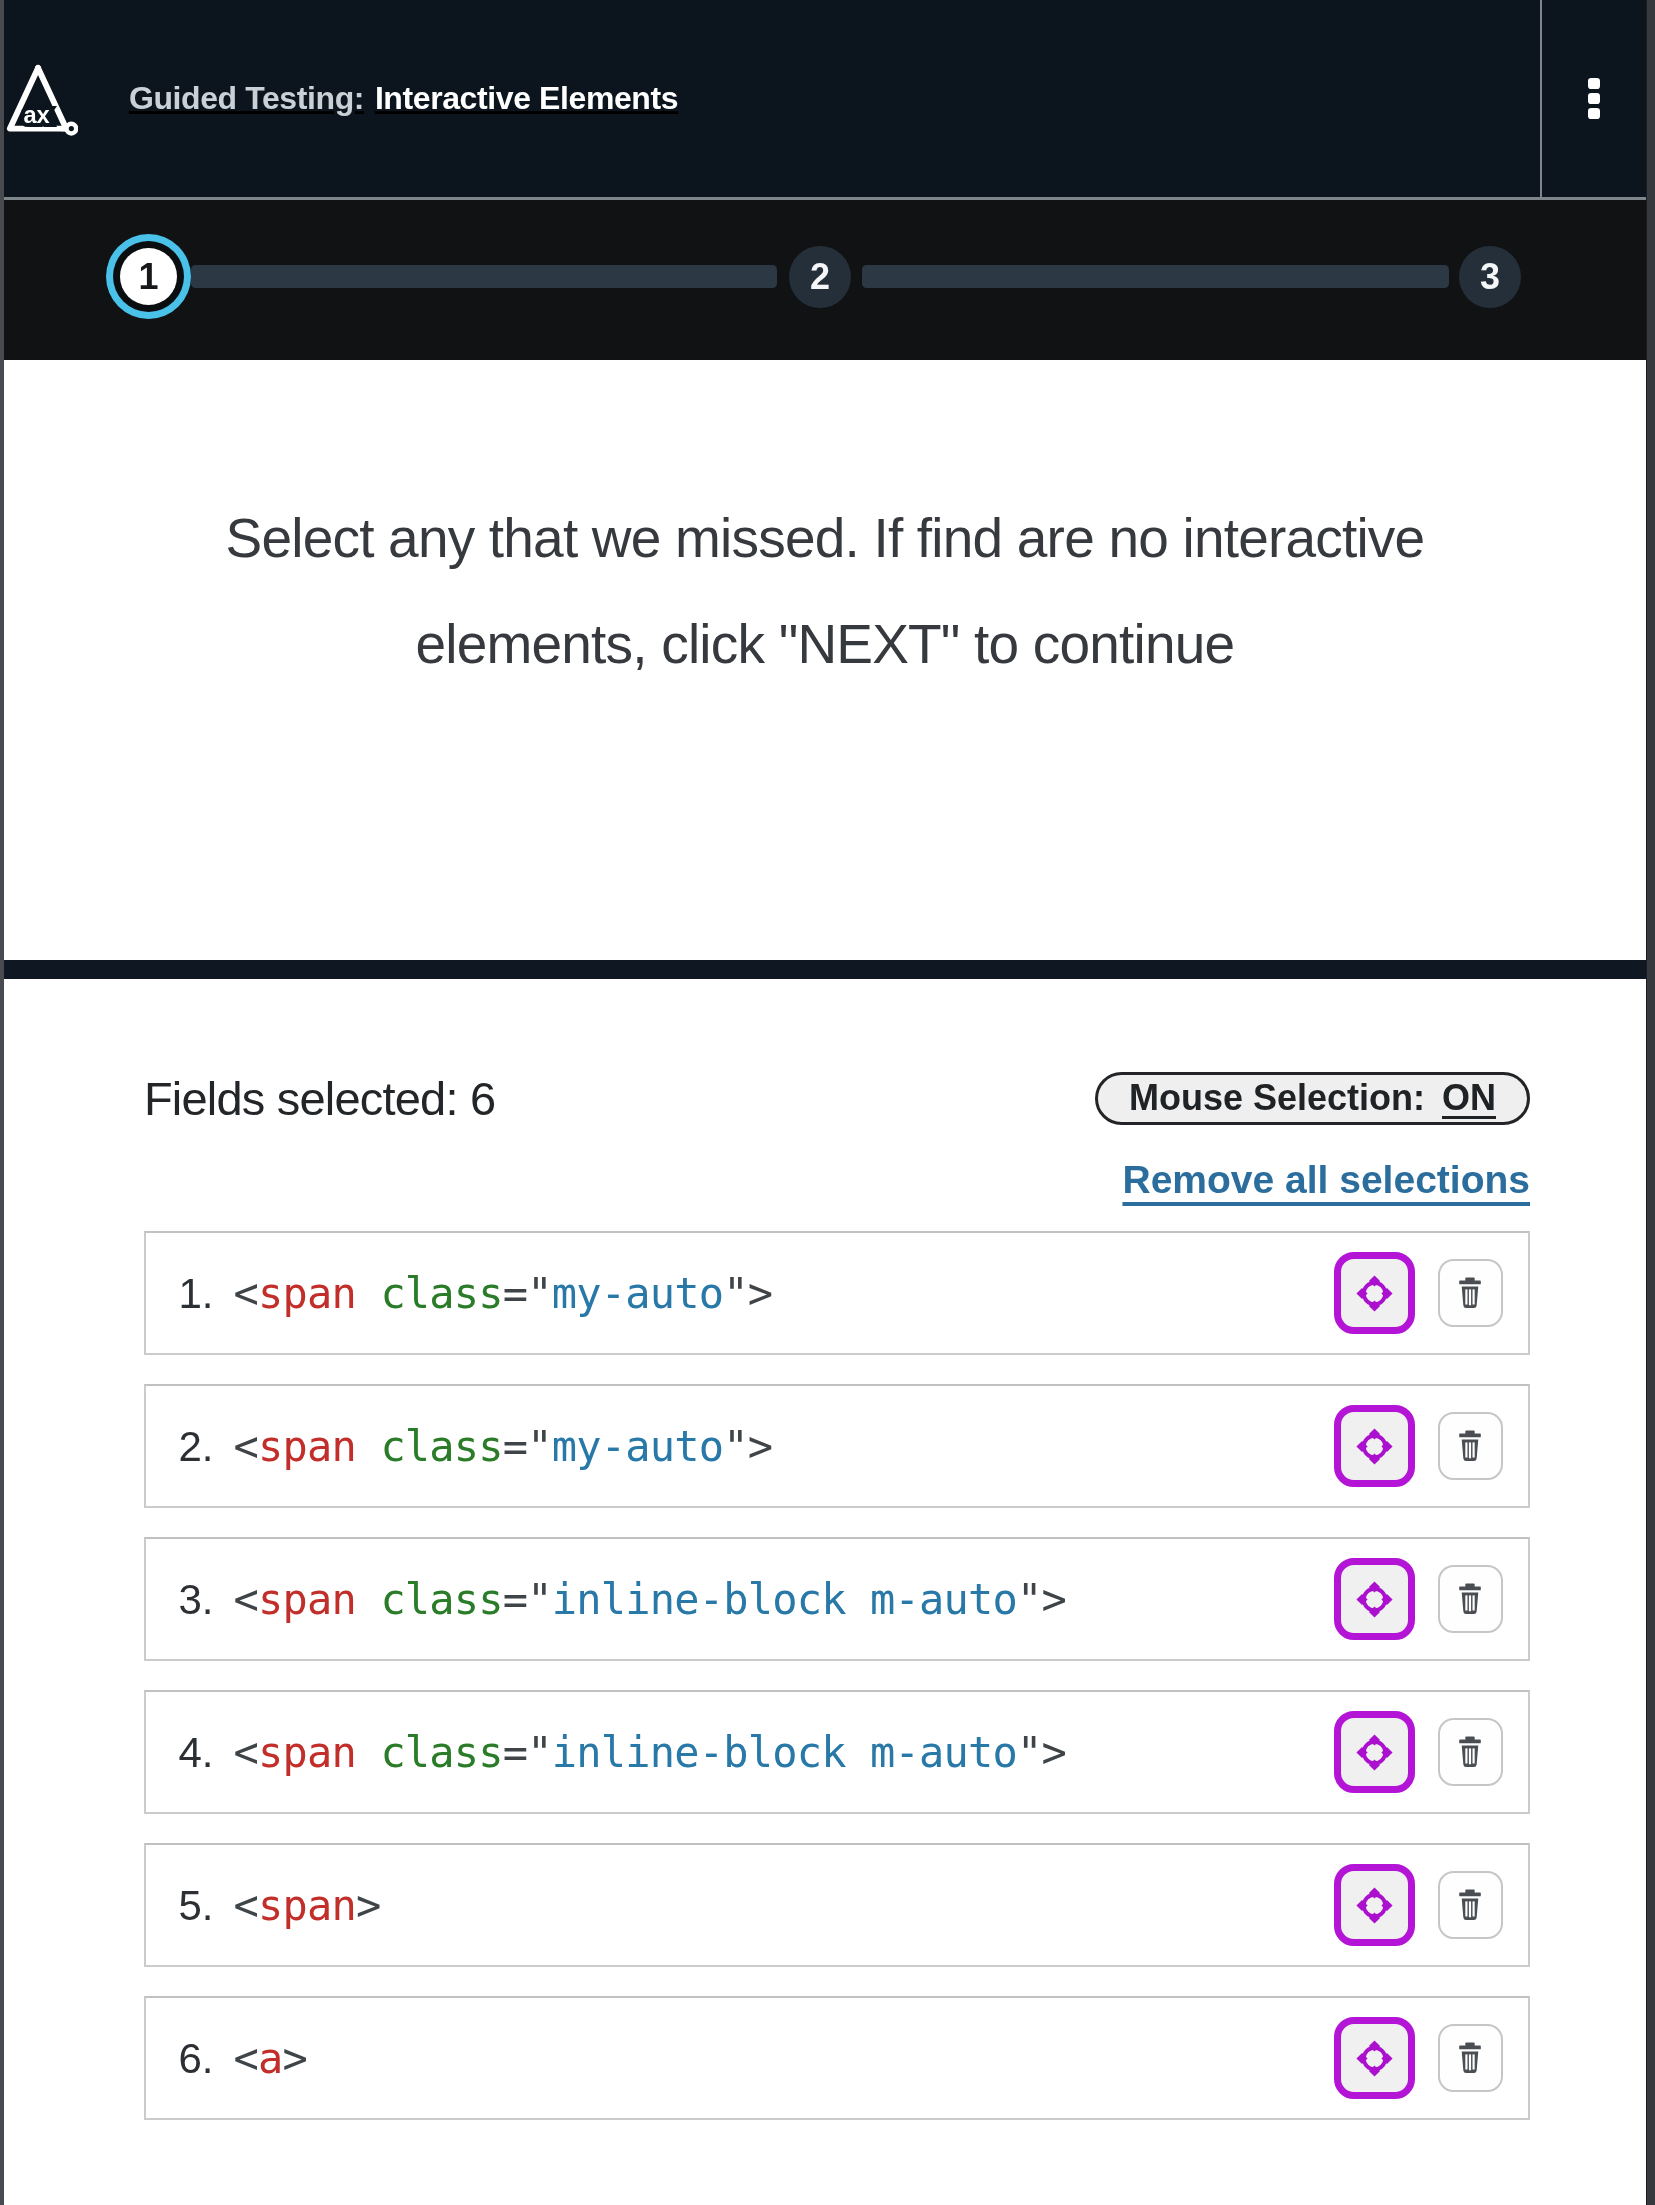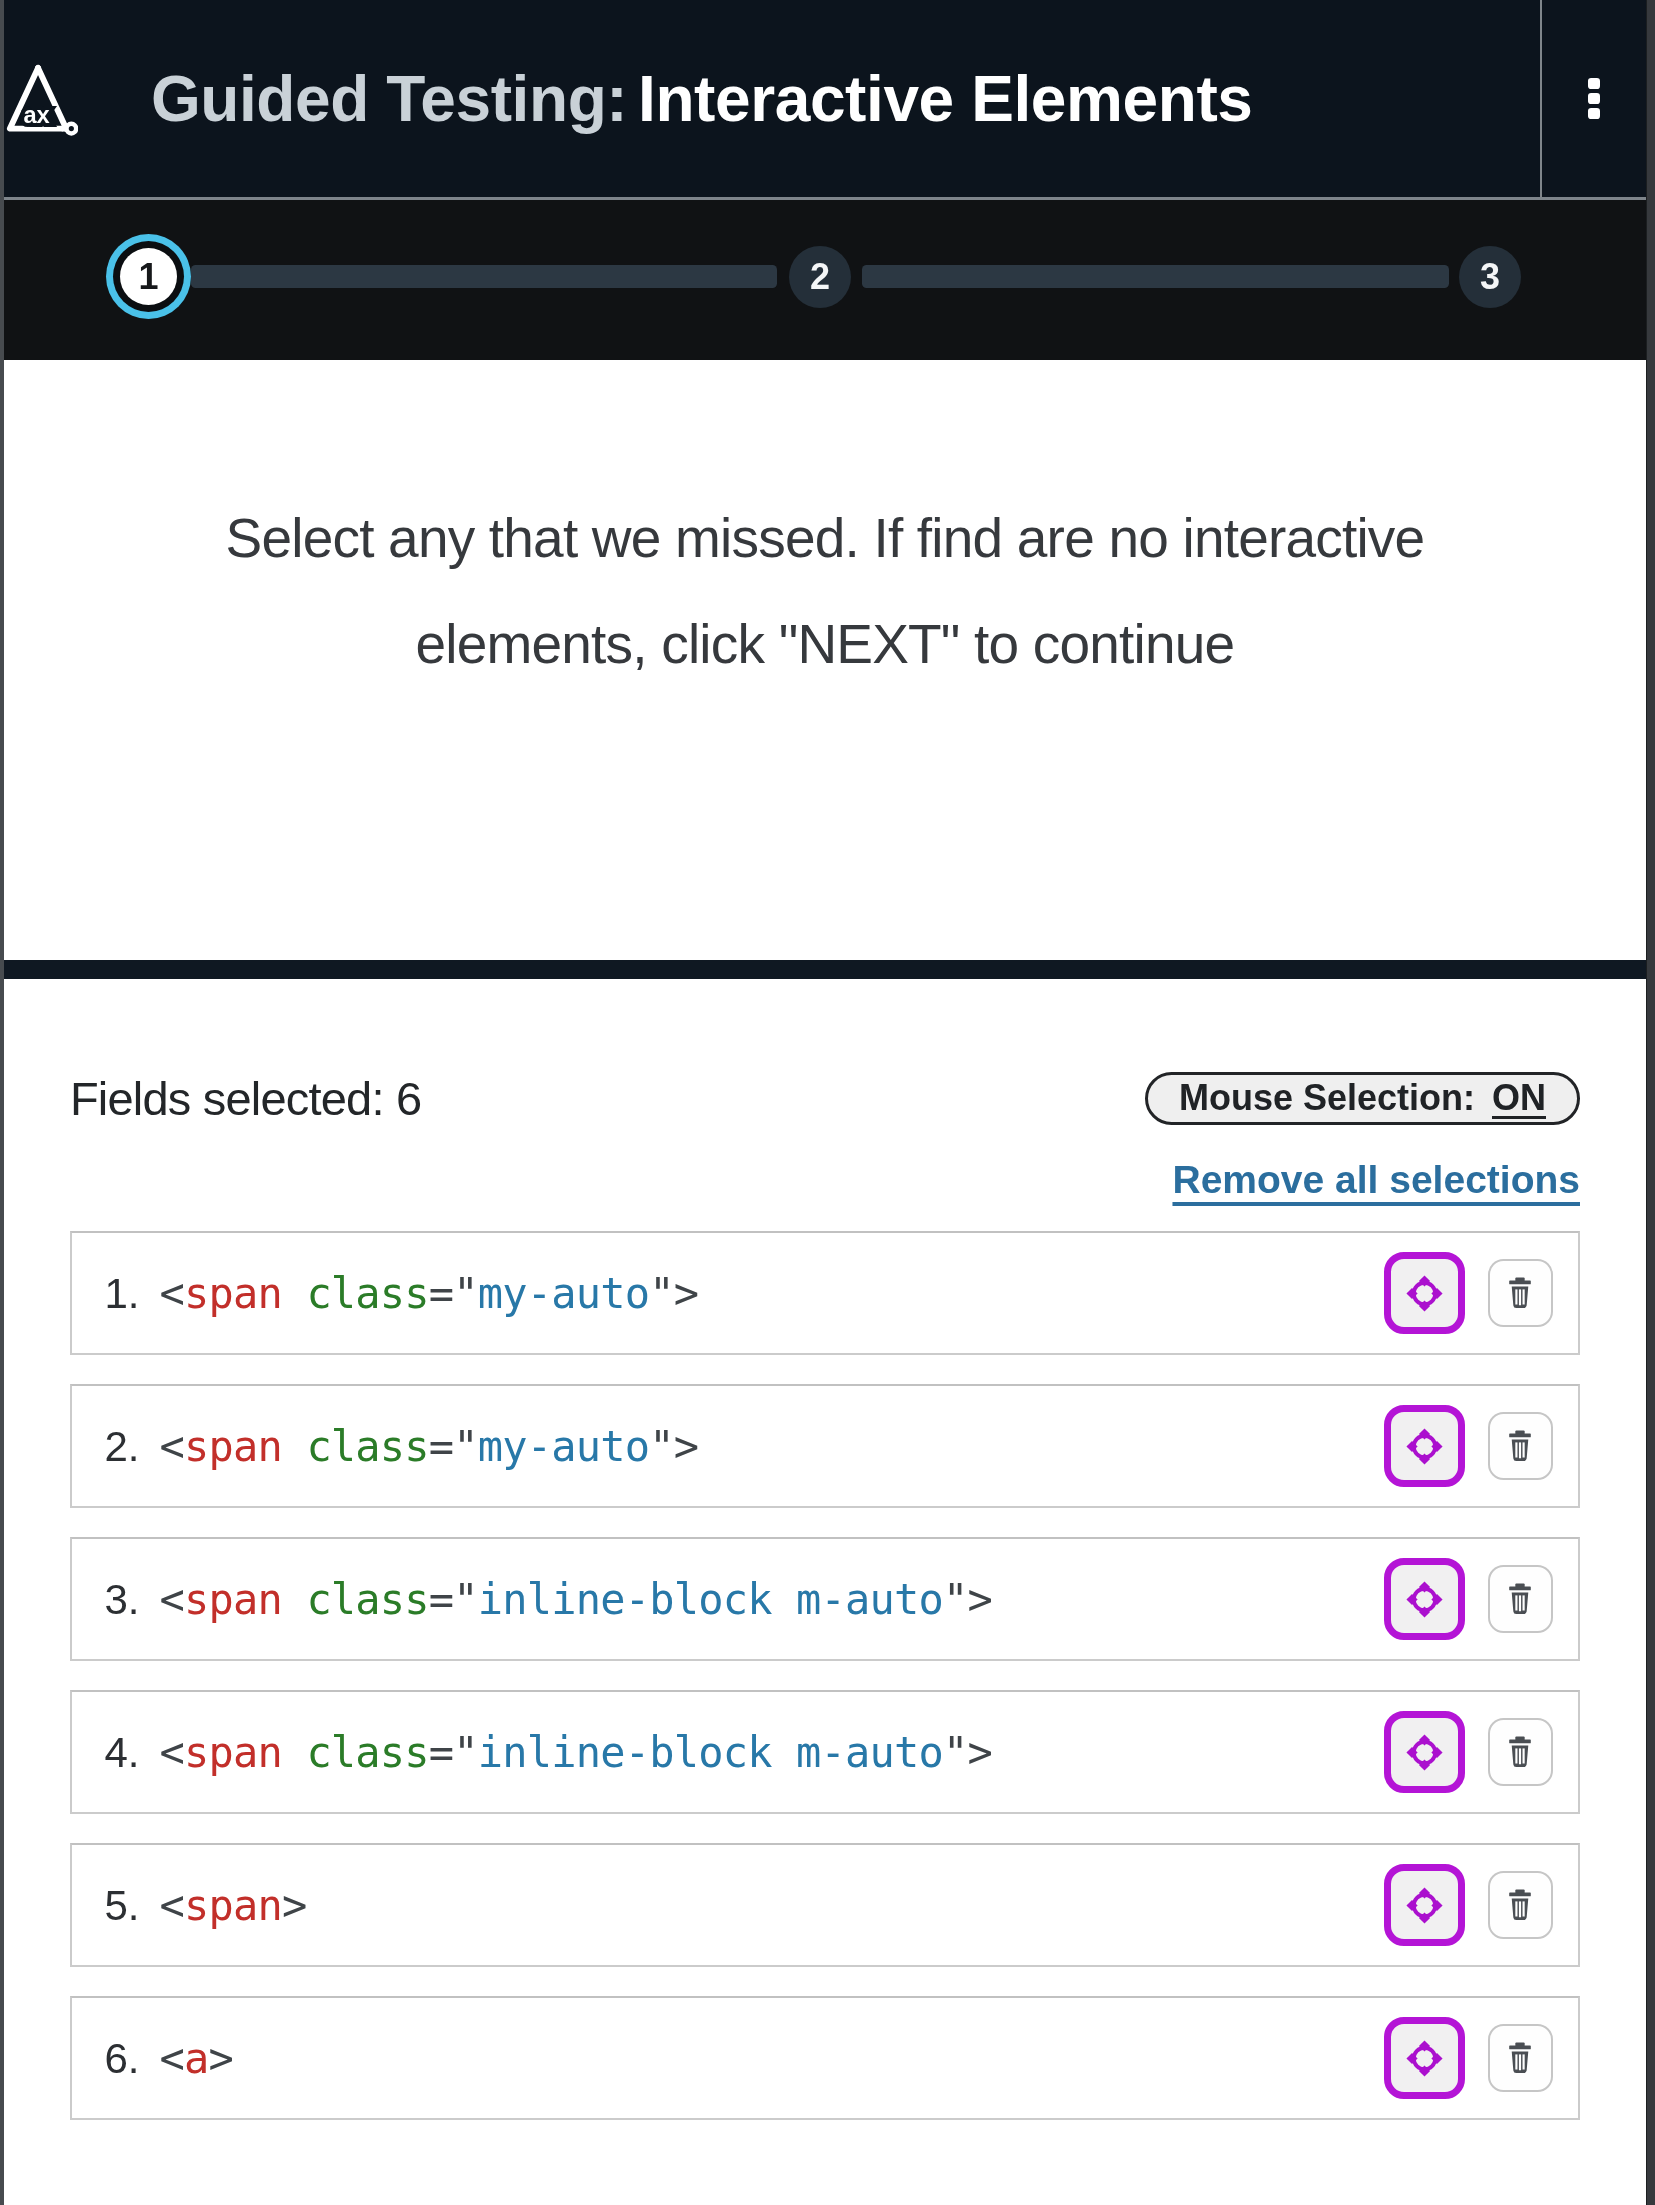--- a/index.html
+++ b/index.html
@@ -6,21 +6,21 @@
   .page{position:relative;width:1656px;height:2205px;background:#fff;overflow:hidden;
         font-family:"Liberation Sans",sans-serif;}
   .left-edge{position:absolute;left:0;top:0;bottom:0;width:3.9px;background:#474b4f;z-index:20;}
   .scrollbar{position:absolute;right:0;top:0;bottom:0;width:10px;background:#36393d;
              border-left:1.5px solid #1b1e20;box-sizing:border-box;z-index:20;}
   .content{margin:0 10px 0 3.9px;}
 
   
   .app-header{height:197px;background:#0c141d;display:flex;align-items:center;box-sizing:border-box;}
   .logo{width:74px;height:74px;flex:0 0 auto;}
-  .app-title{margin-left:73px;font-size:64px;letter-spacing:-0.4px;white-space:nowrap;}
+  .app-title{margin-left:51px;font-size:32px;letter-spacing:-0.4px;white-space:nowrap;text-decoration:underline;}
   .title-prefix{color:#c9d1d7;font-weight:600;}
   .title-main{color:#ffffff;font-weight:600;margin-left:10.8px;}
   .header-right{margin-left:auto;align-self:stretch;width:104px;border-left:2.3px solid #80868b;
                 display:flex;align-items:center;justify-content:center;}
   .kebab{display:flex;flex-direction:column;gap:3.9px;cursor:pointer;}
   .kebab span{width:11.6px;height:10.8px;border-radius:3.1px;background:#fff;display:block;}
 
   .section-line{height:3.1px;background:#7e858b;}
 
   
@@ -39,21 +39,21 @@
   .step-3{left:1455px;}
 
   
   .message{height:600px;background:#fff;text-align:center;box-sizing:border-box;padding-top:125px;}
   .message .head-line{font-size:55px;line-height:106px;color:#36393d;letter-spacing:-0.8px;font-weight:400;}
   .message .sub{margin-top:77px;font-size:38px;line-height:46px;color:#54585c;letter-spacing:-0.4px;}
 
   .divider{height:18.6px;background:#0f1822;}
 
   
-  .fields{padding:0 66px;}
+  .fields{padding:0 116px;margin-left:24px;}
   .fields-head{margin-top:92px;display:flex;justify-content:space-between;align-items:center;}
   .fields-count{font-size:47px;font-weight:500;color:#232629;letter-spacing:-0.8px;}
   .pill{height:53px;box-sizing:border-box;border:3.1px solid #222427;border-radius:36px;background:#efefef;
         display:flex;align-items:center;padding:0 31px;font-size:36px;font-weight:700;color:#202326;cursor:pointer;}
   .pill .state{margin-left:17px;text-decoration:underline;text-decoration-thickness:3.1px;text-underline-offset:6.2px;}
   .remove-row{display:flex;justify-content:flex-end;margin-top:32.5px;}
   .remove-link{font-size:39px;font-weight:700;color:var(--link-blue,#2b6e9e);text-decoration:underline;
                text-decoration-thickness:3.9px;text-underline-offset:8.5px;cursor:pointer;}
   .rows{margin-top:29px;}
   .row{height:124px;box-sizing:border-box;background:#fff;border:2.3px solid #cbcbcb;border-top-color:#c1c1c1;

